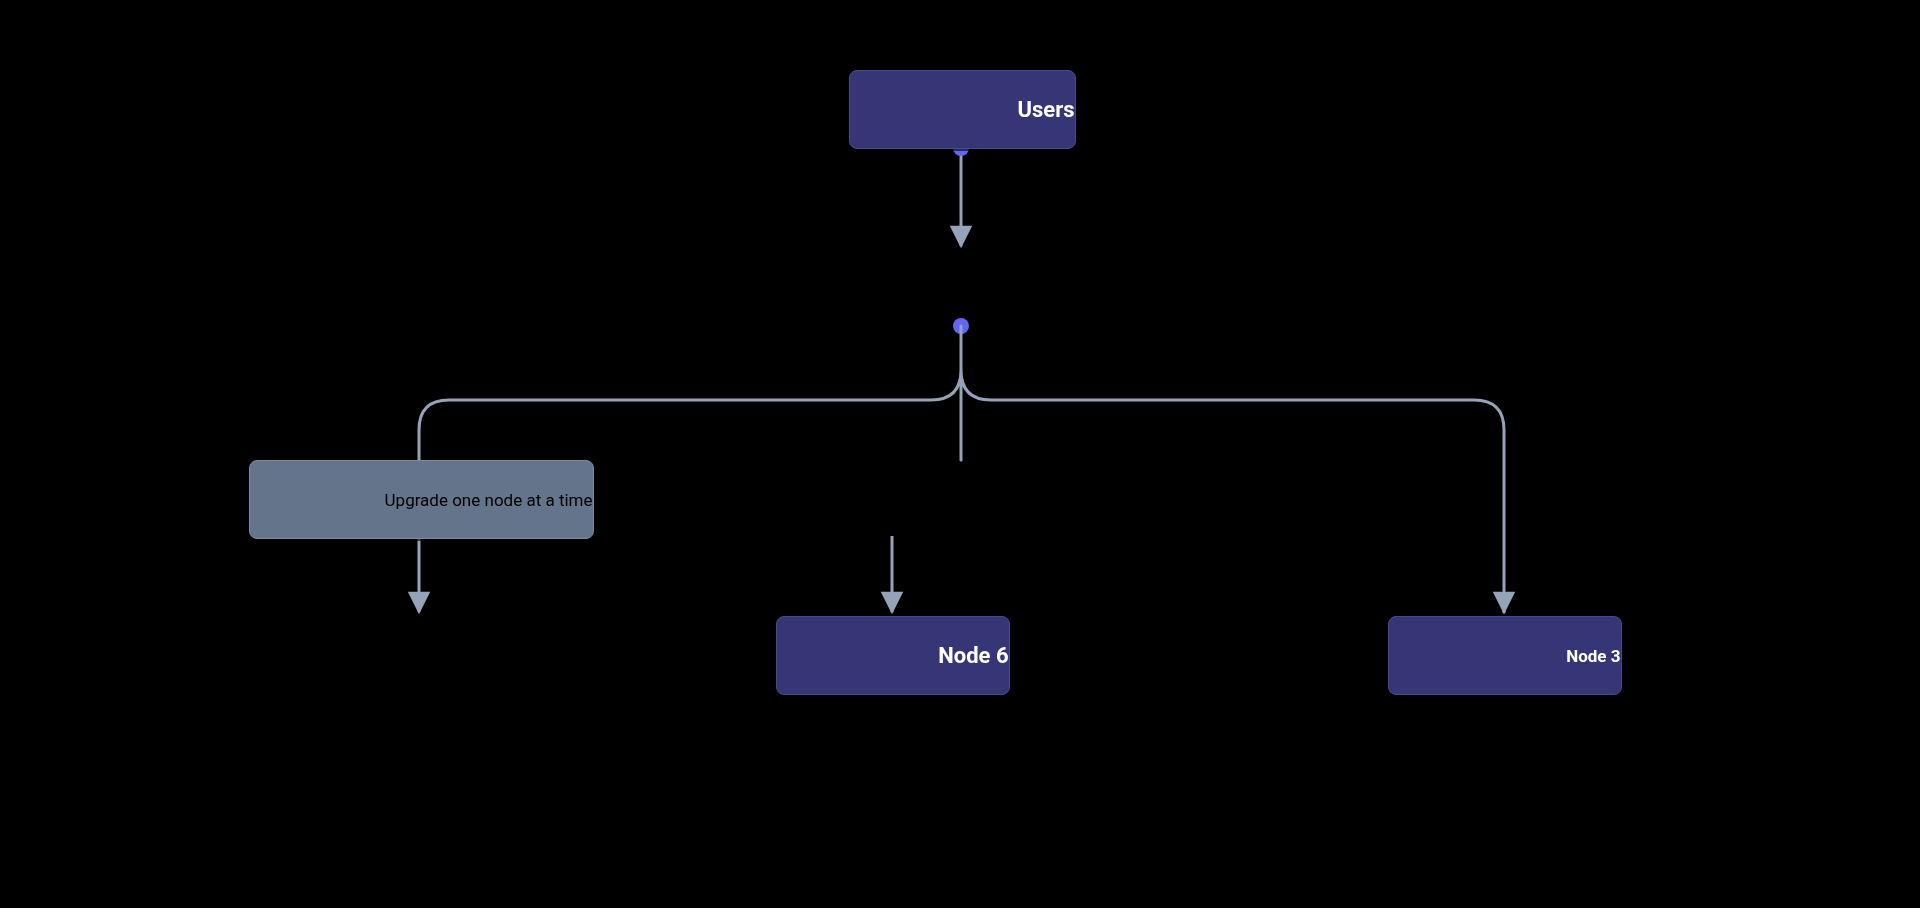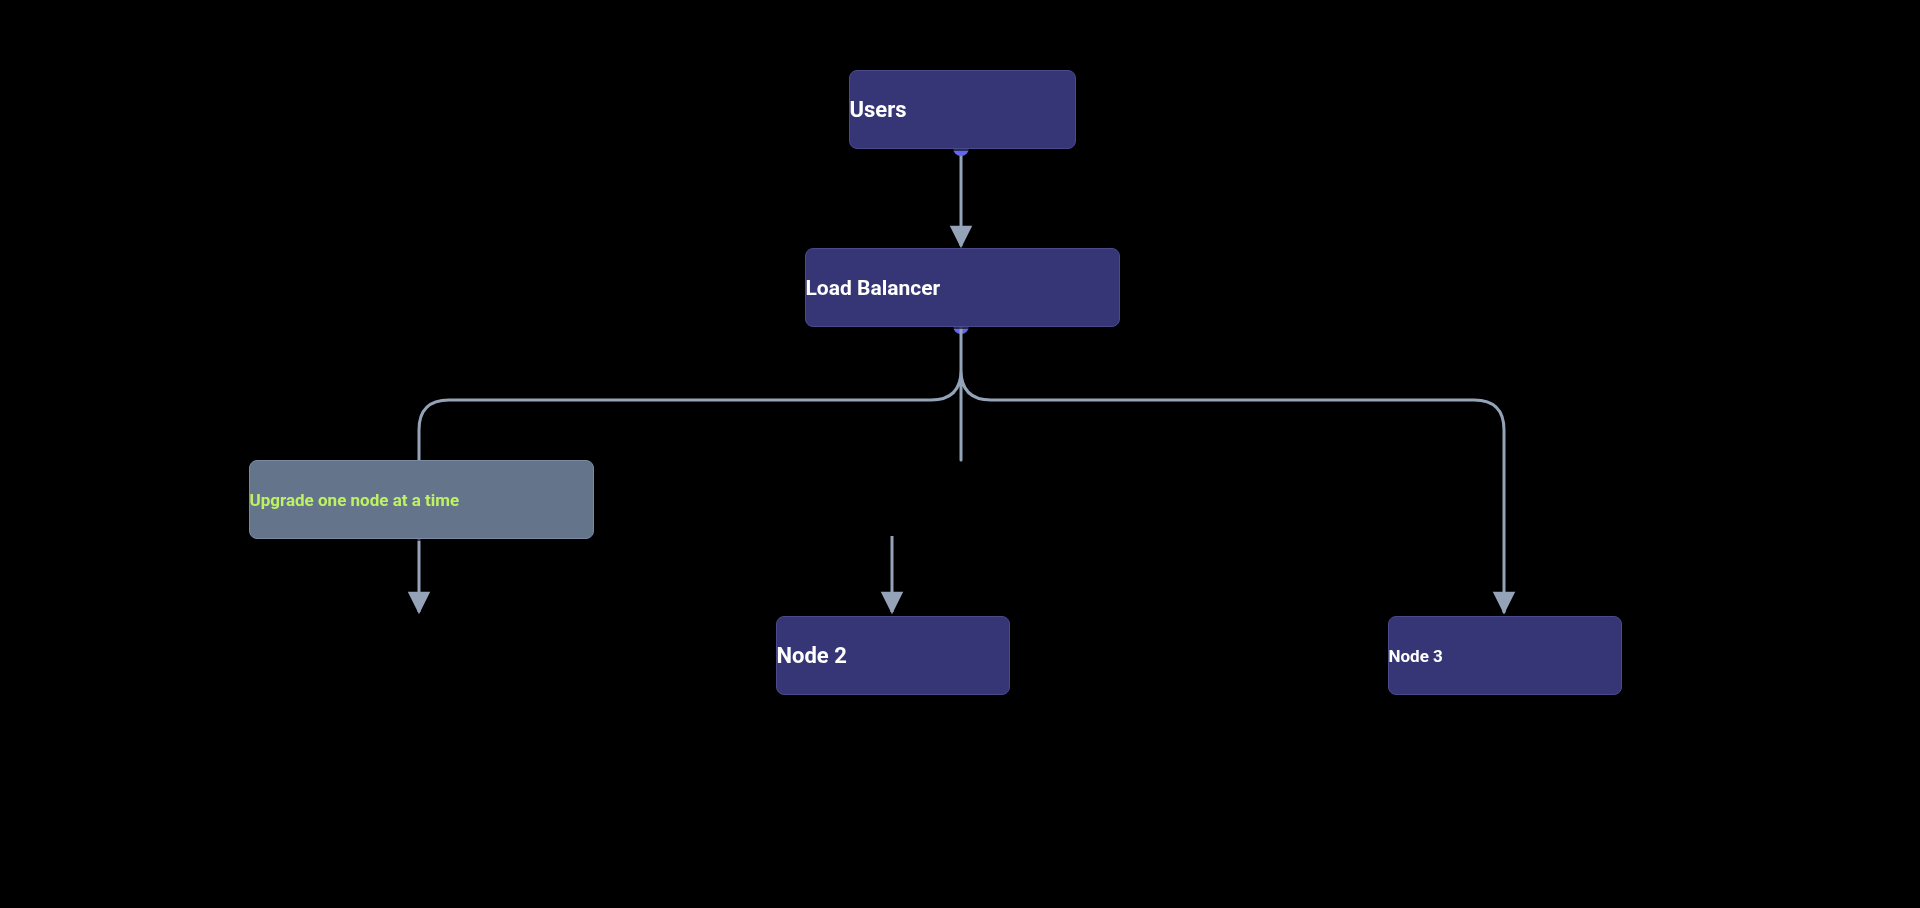--- a/index.html
+++ b/index.html
@@ -1,19 +1,19 @@
 <!DOCTYPE html>
 <html><head>
 <meta charset="utf-8">
 <style>
   html,body{margin:0;padding:0;width:1920px;height:908px;background:#000;overflow:hidden;font-family:-apple-system,BlinkMacSystemFont,"Segoe UI",Roboto,sans-serif}
   .canvas{position:relative;width:1573px;height:771px;margin:0 auto}
-  .box{position:absolute;display:flex;align-items:center;justify-content:flex-start;border-radius:8px;font-weight:700;color:#fff;box-shadow:0 2px 0 rgba(0,0,0,.6)}
+  .box{position:absolute;display:flex;align-items:center;justify-content:flex-end;border-radius:8px;font-weight:700;color:#fff;box-shadow:0 2px 0 rgba(0,0,0,.6)}
   .purple{background:#363576;border:1px solid #4a4a8a}
-  .gray{background:#64748b;border:1px solid #7a8aa0;font-weight:700;font-size:17px;color:#bef264}
+  .gray{background:#64748b;border:1px solid #7a8aa0;font-weight:400;font-size:17px;color:#000000}
   .teal{background:linear-gradient(135deg,#0e4f4f 0%,#1e9e87 100%);border:1px solid #2aab95}
   svg{position:absolute;top:0;left:0;pointer-events:none}
 </style>
 </head>
 <body>
 
 <div class="canvas">
 
   <svg width="1573" height="771">
     <defs>
@@ -35,31 +35,28 @@
 
     <line x1="718" y1="536" x2="718" y2="612" stroke="#94a3b8" stroke-width="3" marker-end="url(#arrow)"></line>
 
     <line x1="1330" y1="600" x2="1330" y2="612" stroke="#94a3b8" stroke-width="3" marker-end="url(#arrow)"></line>
   </svg>
 
   <div class="box purple" style="left:675px;top:70px;width:225px;height:77px;font-size:22px">
     <span>Users</span>
   </div>
 
-  <div class="box purple" style="left:631px;top:248px;width:313px;height:77px;font-size:21px">
-    <span>Load Balancer</span>
-  </div>
 
   <div class="box gray" style="left:75px;top:460px;width:343px;height:77px">
     <span>Upgrade one node at a time</span>
   </div>
 
 
 
   <div class="box purple" style="left:602px;top:616px;width:232px;height:77px;font-size:22px">
-    <span>Node 2</span>
+    <span>Node 6</span>
   </div>
 
   <div class="box purple" style="left:1214px;top:616px;width:232px;height:77px;font-size:17px">
     <span>Node 3</span>
   </div>
 
 </div>
 
 </body></html>

